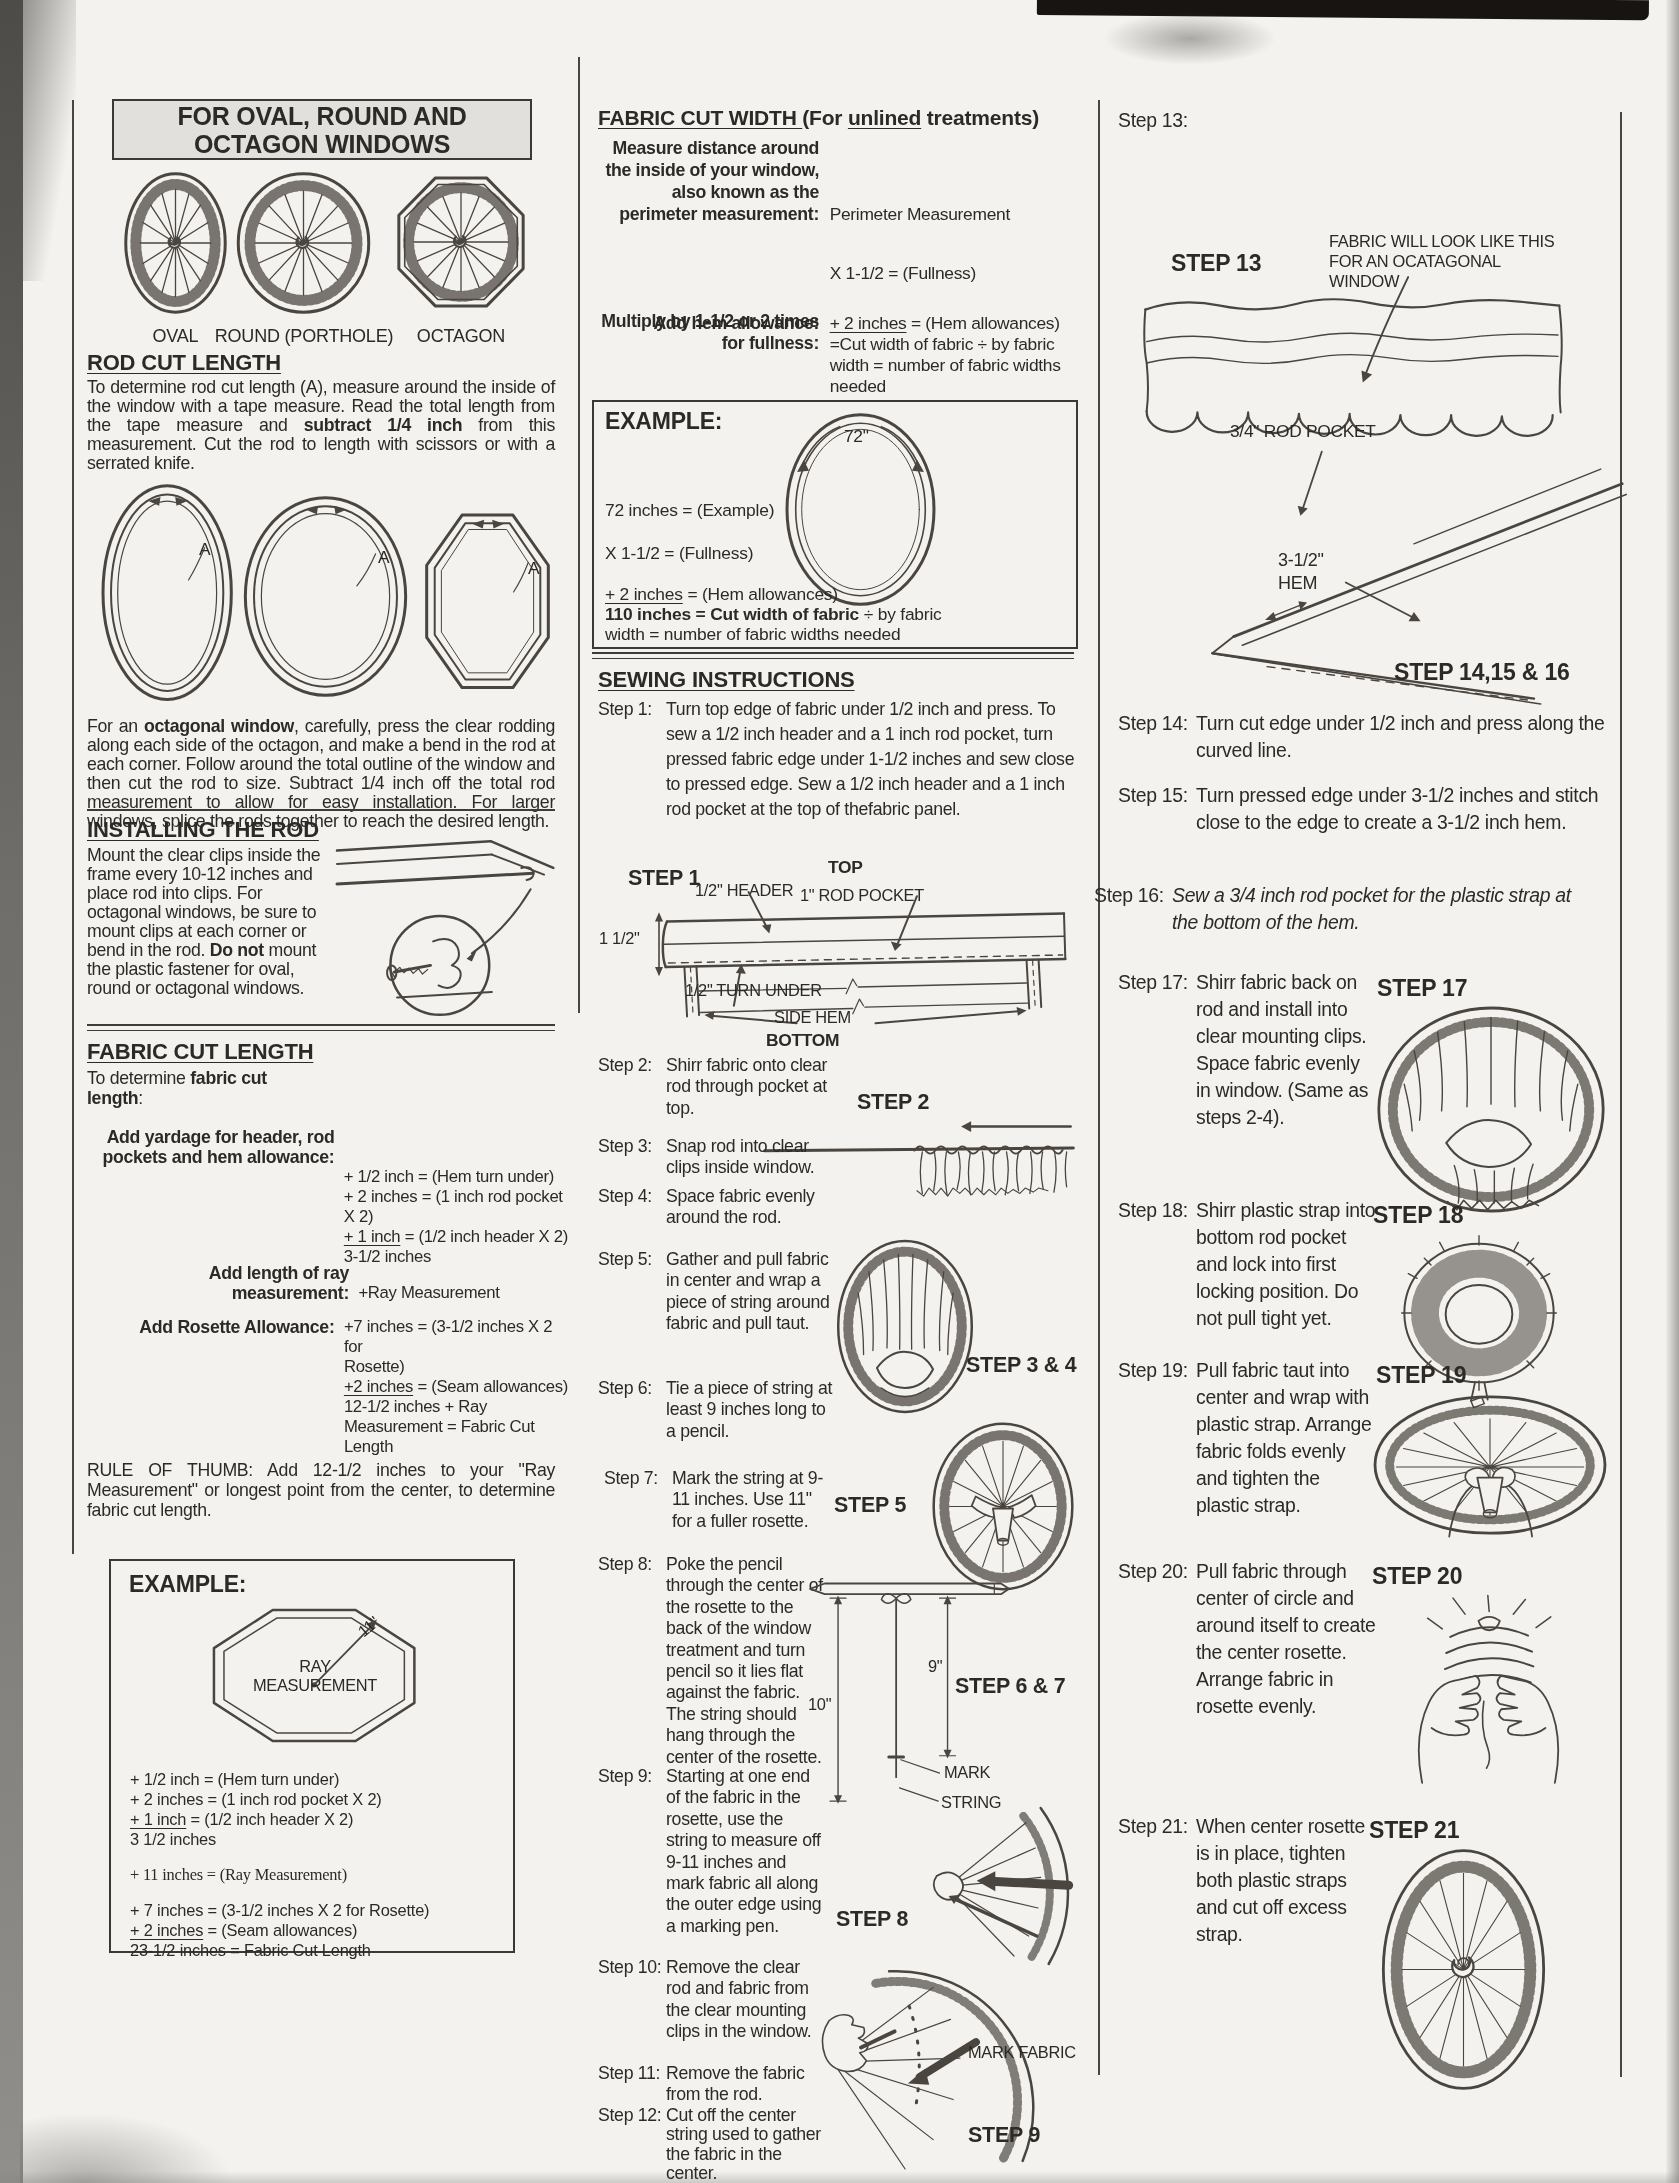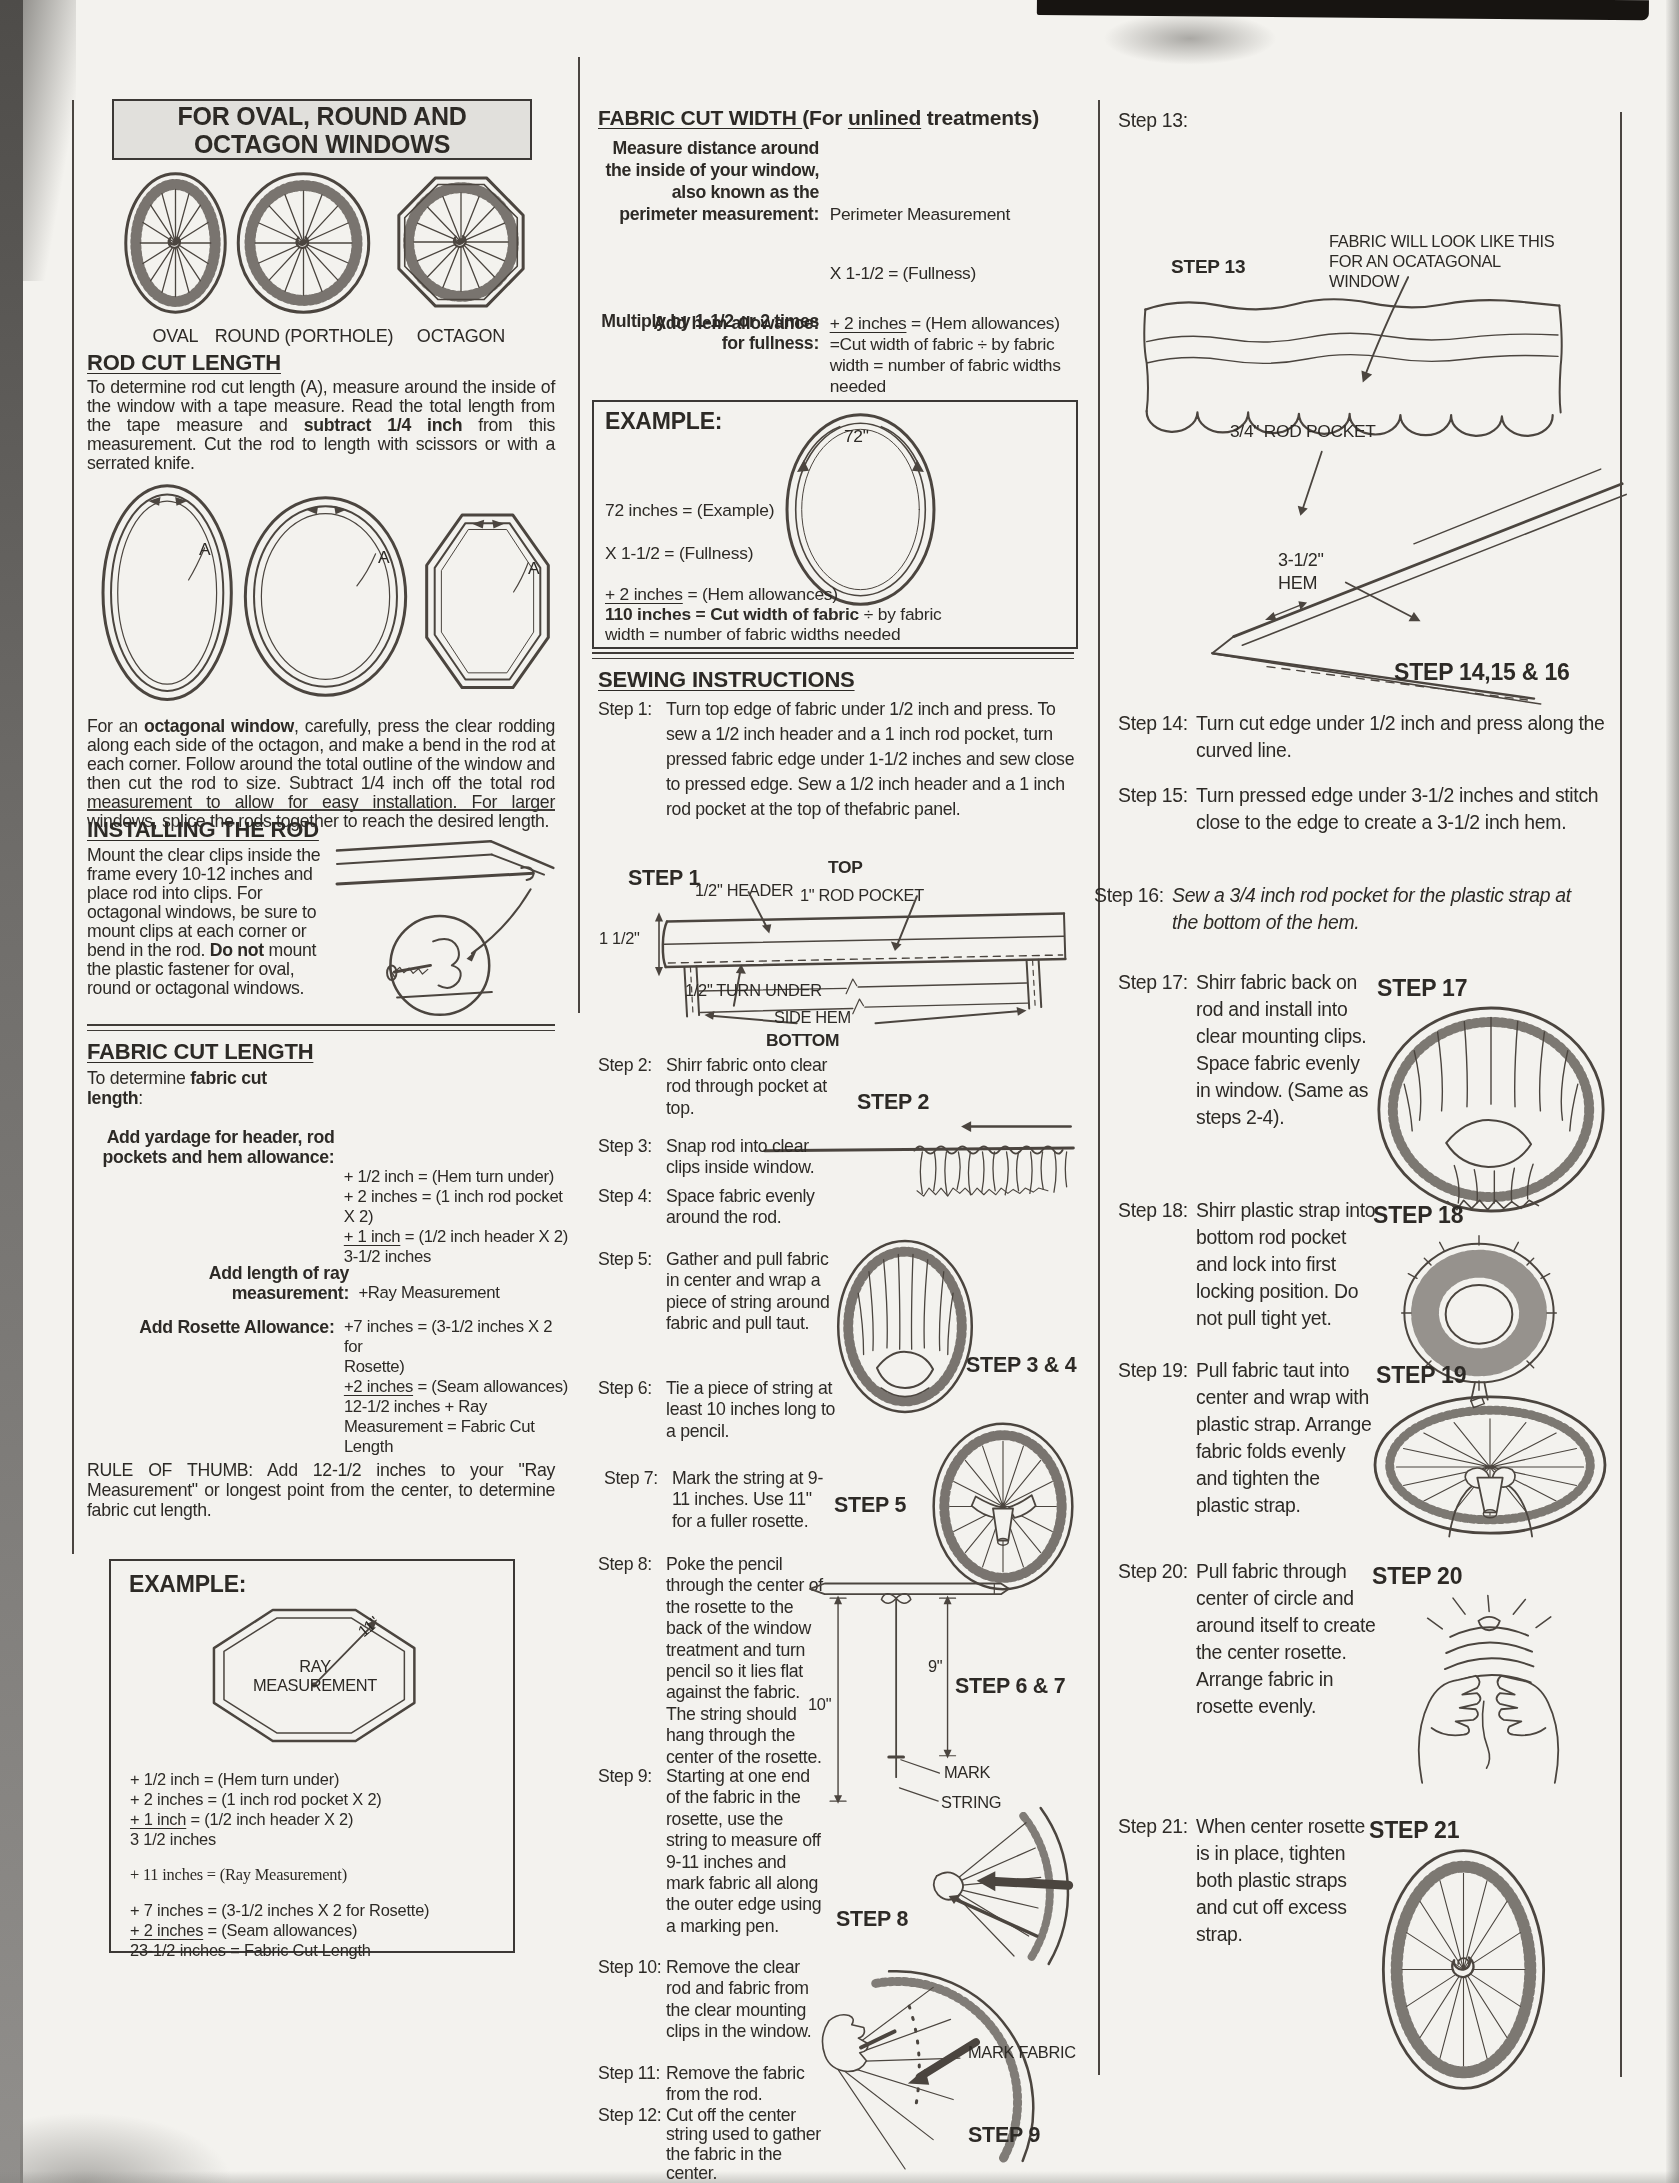--- a/index.html
+++ b/index.html
@@ -286,21 +286,21 @@
     <path class="paper" d="M64,196 q20,-26 44,-24 q28,2 40,26 q-14,28 -42,28 q-30,0 -42,-30" stroke-width="2" style="fill:#f3f2ee"></path>
     <path d="M70,226 q36,26 72,0" stroke-width="1.5"></path>
   </svg>
   <div class="abs step stepM" style="left:598px;top:1249px;width:244px;">
     <span class="sn">Step 5:</span>
     <span style="width:172px;"><span>Gather and pull fabric in center and wrap a piece of string around fabric and pull taut.</span></span>
   </div>
   <div class="abs slabel" style="left:966px;top:1353px;">STEP 3 &amp; 4</div>
   <div class="abs step stepM" style="left:598px;top:1378px;width:244px;">
     <span class="sn">Step 6:</span>
-    <span style="width:172px;"><span>Tie a piece of string at least 10 inches long to a pencil.</span></span>
+    <span style="width:172px;"><span>Tie a piece of string at least 9 inches long to a pencil.</span></span>
   </div>
   <svg class="abs" style="left:929px;top:1419px;" width="148" height="175" viewBox="0 0 222 262">
     <ellipse cx="111" cy="131" rx="104" ry="124" stroke-width="2.5"></ellipse>
     <ellipse cx="111" cy="131" rx="88" ry="107" stroke-width="10" stroke-dasharray="3 4" opacity=".72"></ellipse>
     <g transform="translate(111,131) scale(80,98)">
         <path d="M0,-1L0,1M-1,0L1,0M-.707,-.707L.707,.707M-.707,.707L.707,-.707M-.924,-.383L.924,.383M-.383,-.924L.383,.924M-.924,.383L.924,-.383M-.383,.924L.383,-.924" stroke-width="1.1"></path>
       </g>
     <path class="paper" d="M70,116 q24,14 38,16 l-6,16 q-20,-2 -38,-18 z" stroke-width="1.8" style="fill:#f3f2ee"></path>
     <path class="paper" d="M154,114 q-20,14 -34,18 l8,16 q18,-4 32,-18 z" stroke-width="1.8" style="fill:#f3f2ee"></path>
     <path class="paper" d="M96,134 h30 l-7,48 h-16 z" stroke-width="1.8" style="fill:#f3f2ee"></path>
@@ -377,21 +377,21 @@
   </div>
   <div class="abs step stepM" style="left:598px;top:2106px;width:234px;line-height:19.4px;">
     <span class="sn">Step 12:</span>
     <span style="width:160px;"><span>Cut off the center string used to gather the fabric in the center.</span></span>
   </div>
   <div class="abs slabel" style="left:968px;top:2123px;">STEP 9</div>
 
   <div class="abs step stepR" style="left:1110px;top:106px;width:515px;line-height:29px;">
     <span class="sn">Step 13:</span>
   </div>
-  <div class="abs slabel" style="left:1171px;top:256px;font-size:19px;">STEP 13</div>
+  <div class="abs slabel" style="left:1171px;top:250px;font-size:23px;">STEP 13</div>
   <div class="abs dlabel" style="left:1329px;top:231px;line-height:20px;white-space:normal;width:227px;"><span>FABRIC WILL LOOK LIKE THIS</span><br><span>FOR AN OCATAGONAL WINDOW</span></div>
   <svg class="abs" style="left:1344px;top:273px;" width="87" height="127" viewBox="0 0 130 190">
     <path d="M96,6 C70,60 48,110 32,152" stroke-width="1.8"></path>
     <polygon class="fill" points="28,164 26,146 42,152"></polygon>
   </svg>
   <svg class="abs" style="left:1140px;top:284px;" width="424" height="134" viewBox="0 0 635 200">
     <path d="M8,38 Q60,20 120,32 T 232,30 T 344,28 T 456,30 T 568,26 T 628,32" stroke-width="2.2"></path>
     <path d="M8,38 q-4,50 2,80 q4,40 0,72" stroke-width="2"></path>
     <path d="M628,32 q6,55 2,90 q-3,45 0,70" stroke-width="2"></path>
     <path d="M10,86 Q70,72 130,82 T 250,80 T 370,78 T 490,80 T 626,76" stroke-width="1.4"></path>

